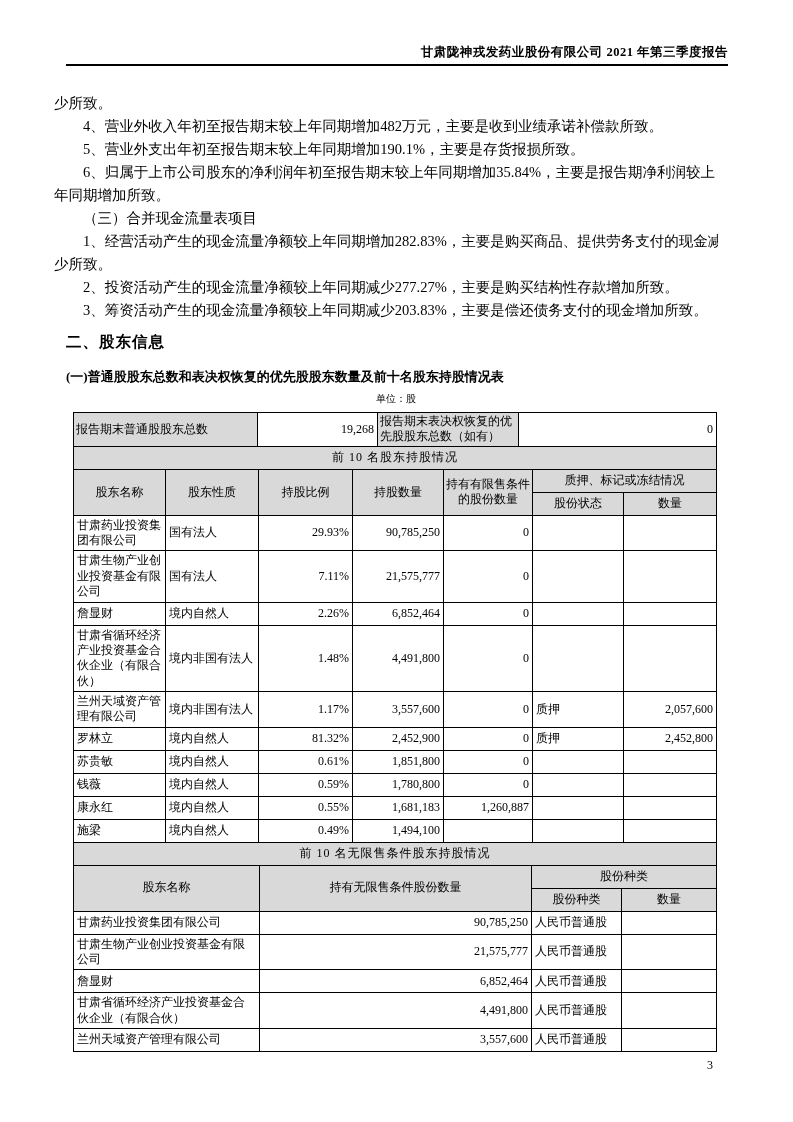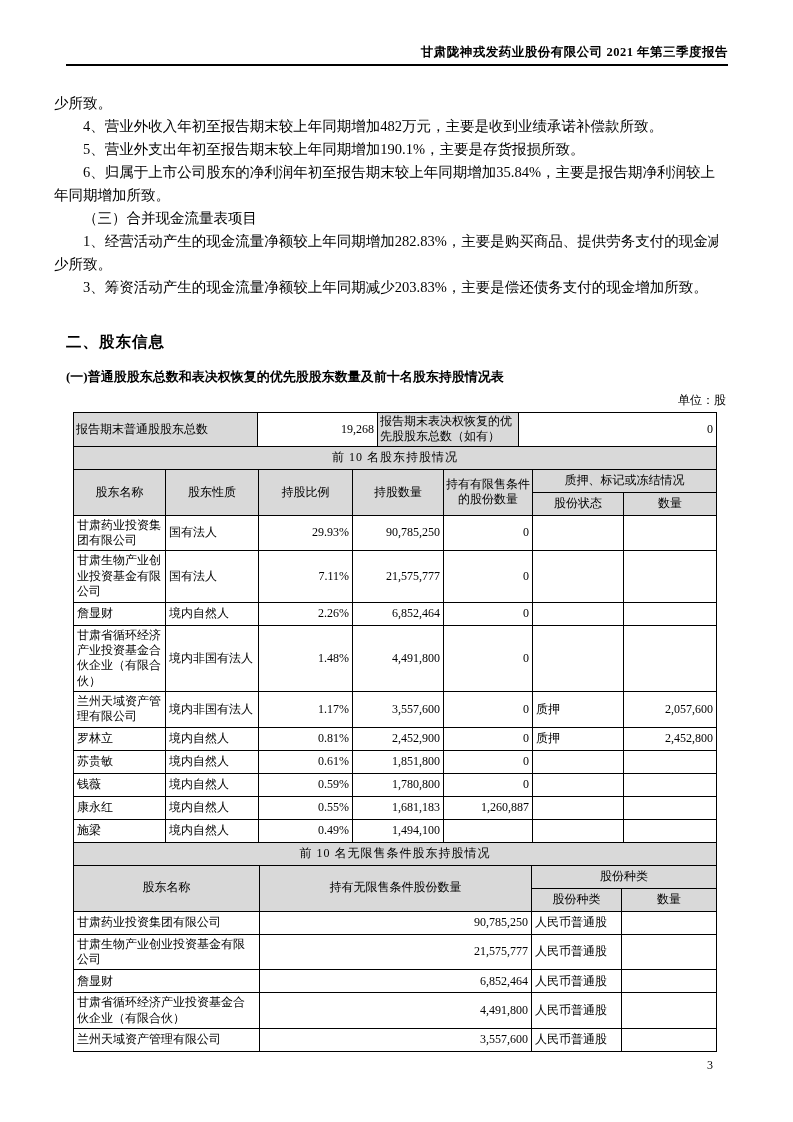--- a/index.html
+++ b/index.html
@@ -30,21 +30,21 @@
   .sec-title {
     position:absolute; top:332px; left:66px;
     font-size:15.5px; font-weight:bold; letter-spacing:1px;
   }
   .subsec-title {
     position:absolute; top:368px; left:66px;
     font-size:13px; font-weight:bold;
   }
   .unit-label {
     position:absolute; top:392px; left:66px; width:660px;
-    text-align:right; font-size:12px;
+    text-align:center; font-size:10px;
   }
 
   .tables { position:absolute; top:412px; left:73px; width:643px; }
   table { border-collapse:collapse; table-layout:fixed; width:643px; }
   table + table { margin-top:-1px; }
   td {
     border:1px solid #000; font-size:12px; line-height:1.28;
     padding:2px 3px; vertical-align:middle; word-break:break-all;
     height:23px; color:#000;
   }
@@ -67,20 +67,21 @@
 
   <div class="body-text">
     <div class="line">少所致。</div>
     <div class="line ind">4、营业外收入年初至报告期末较上年同期增加482万元，主要是收到业绩承诺补偿款所致。</div>
     <div class="line ind">5、营业外支出年初至报告期末较上年同期增加190.1%，主要是存货报损所致。</div>
     <div class="line ind">6、归属于上市公司股东的净利润年初至报告期末较上年同期增加35.84%，主要是报告期净利润较上</div>
     <div class="line">年同期增加所致。</div>
     <div class="line ind">（三）合并现金流量表项目</div>
     <div class="line ind">1、经营活动产生的现金流量净额较上年同期增加282.83%，主要是购买商品、提供劳务支付的现金减</div>
     <div class="line">少所致。</div>
+    <div class="line ind">2、投资活动产生的现金流量净额较上年同期减少277.27%，主要是购买结构性存款增加所致。</div>
     <div class="line ind">3、筹资活动产生的现金流量净额较上年同期减少203.83%，主要是偿还债务支付的现金增加所致。</div>
   </div>
 
   <div class="sec-title">二、股东信息</div>
   <div class="subsec-title">(一)普通股股东总数和表决权恢复的优先股股东数量及前十名股东持股情况表</div>
   <div class="unit-label">单位：股</div>
 
   <div class="tables">
 
     <table>
@@ -167,21 +168,21 @@
         <td class="l">境内非国有法人</td>
         <td class="r">1.17%</td>
         <td class="r">3,557,600</td>
         <td class="r">0</td>
         <td class="l">质押</td>
         <td class="r">2,057,600</td>
       </tr>
       <tr>
         <td class="l">罗林立</td>
         <td class="l">境内自然人</td>
-        <td class="r">0.81%</td>
+        <td class="r">81.32%</td>
         <td class="r">2,452,900</td>
         <td class="r">0</td>
         <td class="l">质押</td>
         <td class="r">2,452,800</td>
       </tr>
       <tr>
         <td class="l">苏贵敏</td>
         <td class="l">境内自然人</td>
         <td class="r">0.61%</td>
         <td class="r">1,851,800</td>

